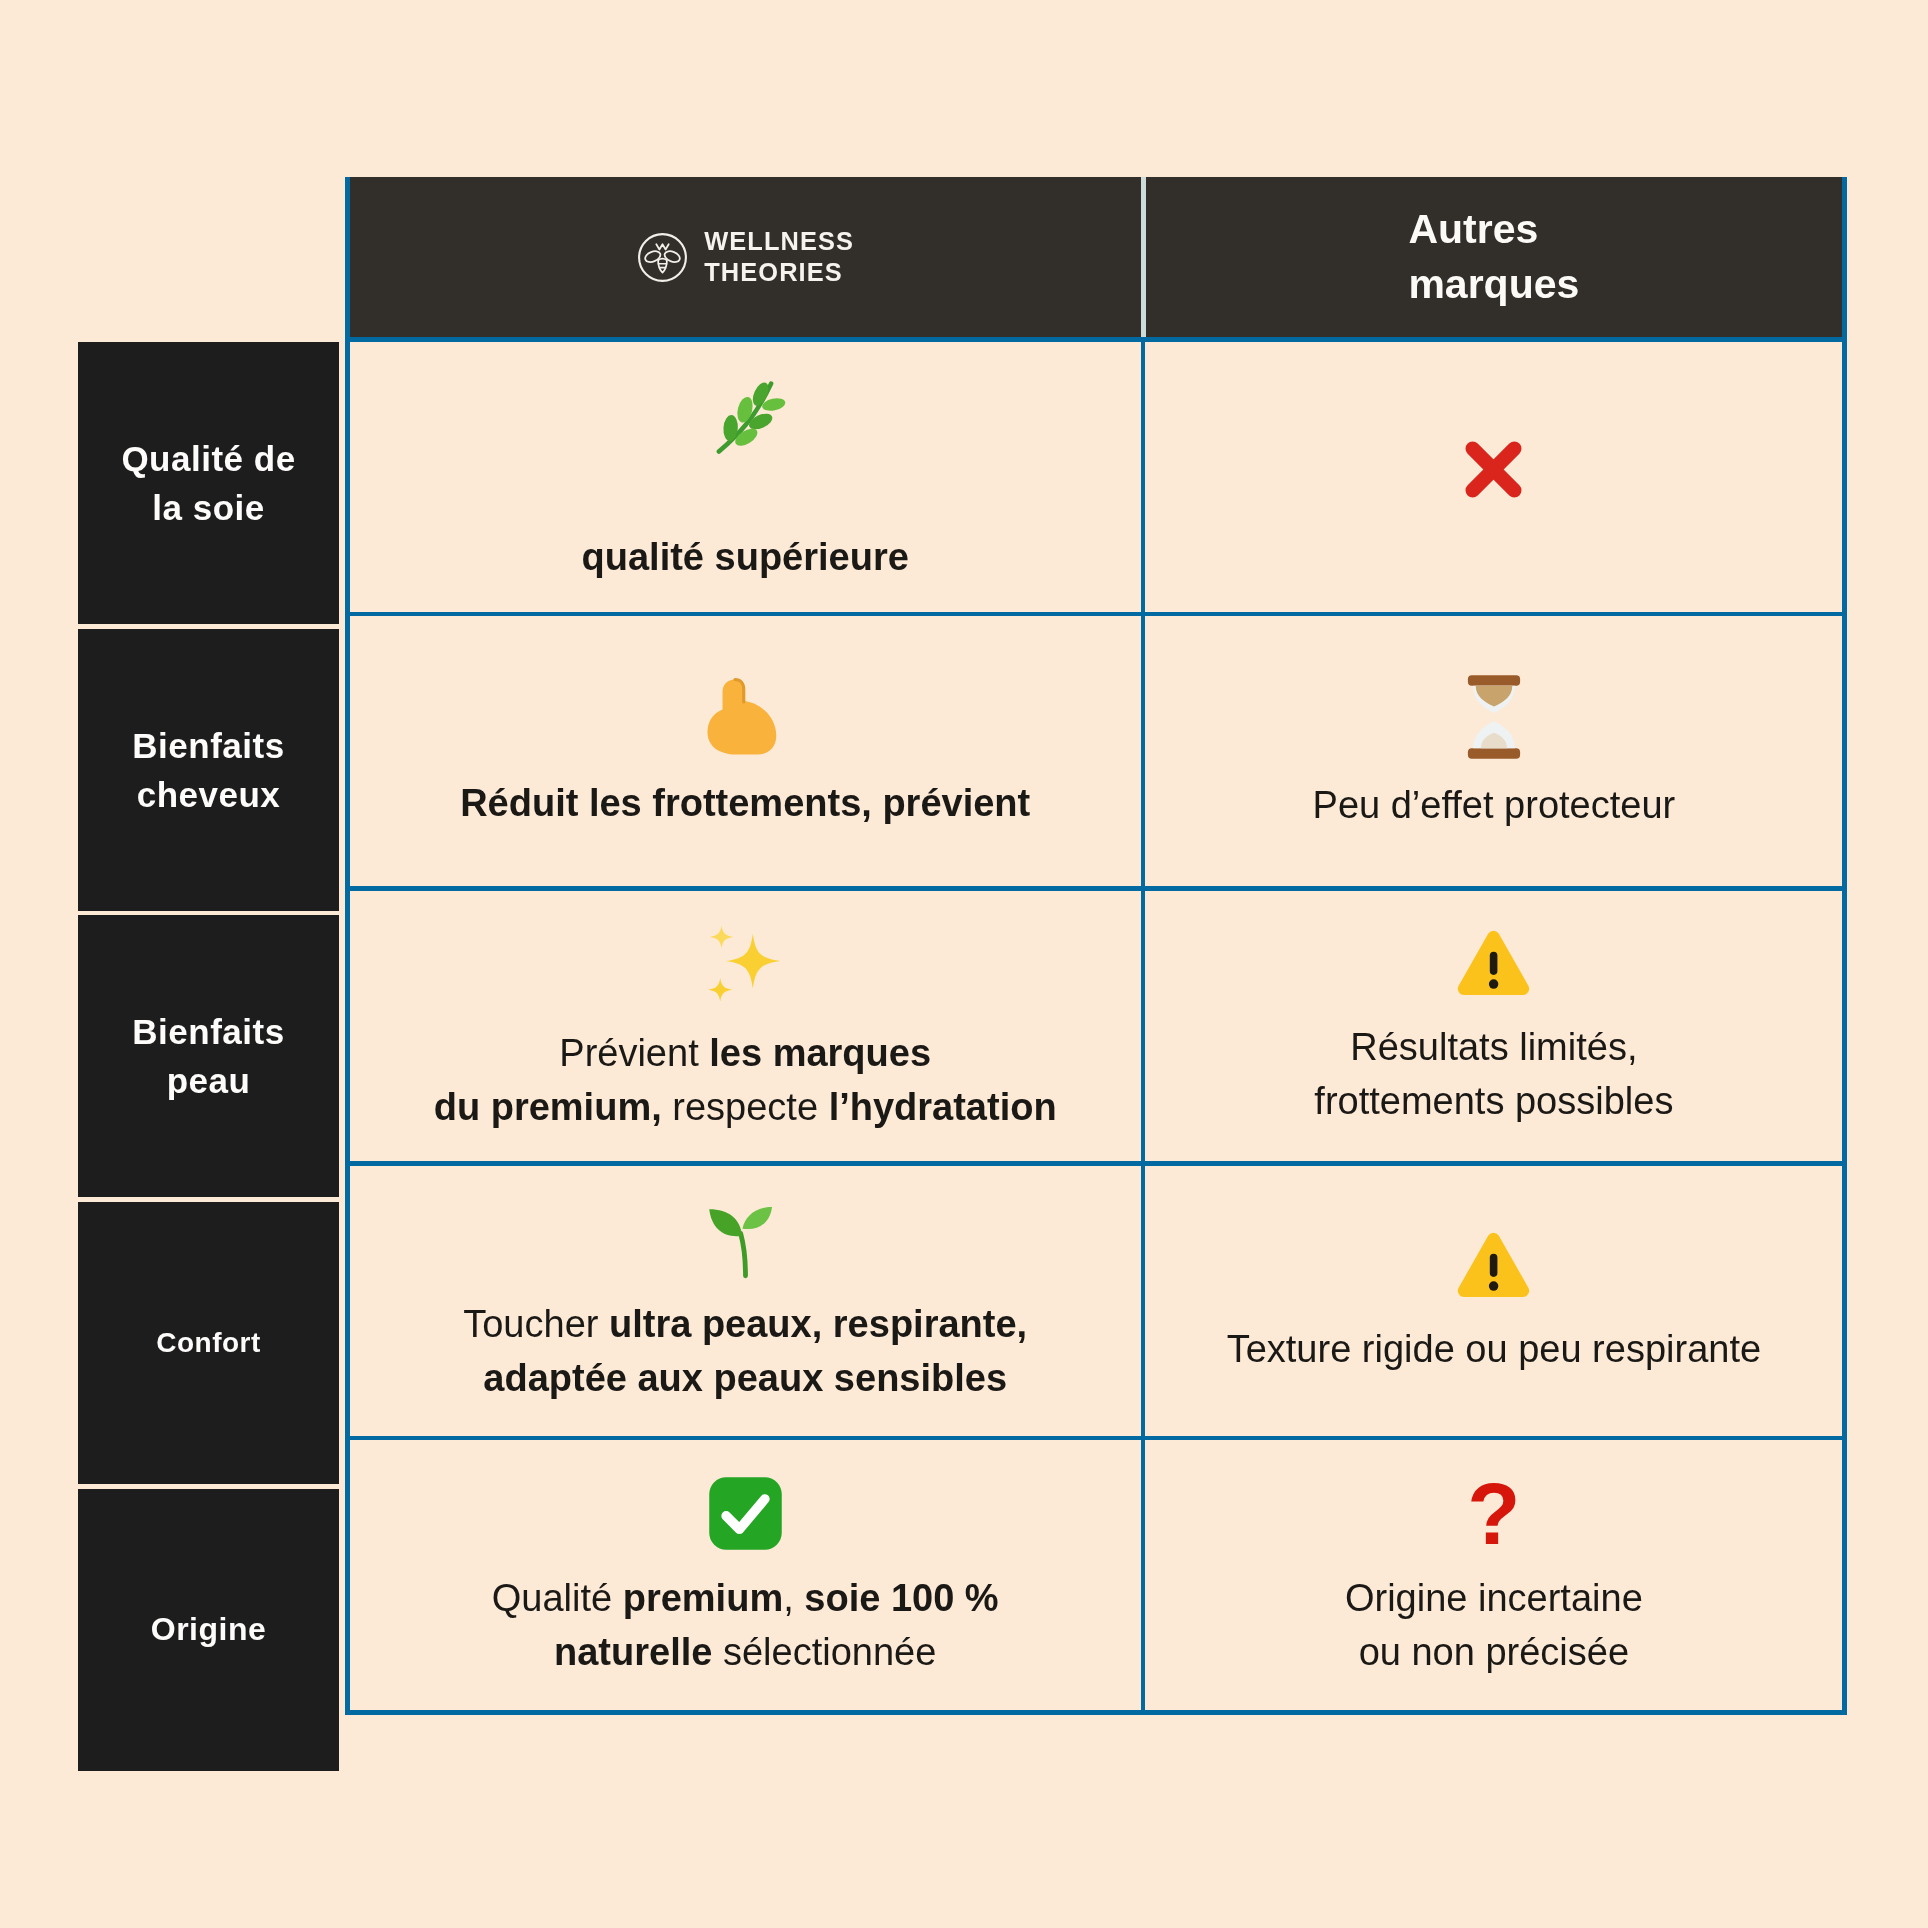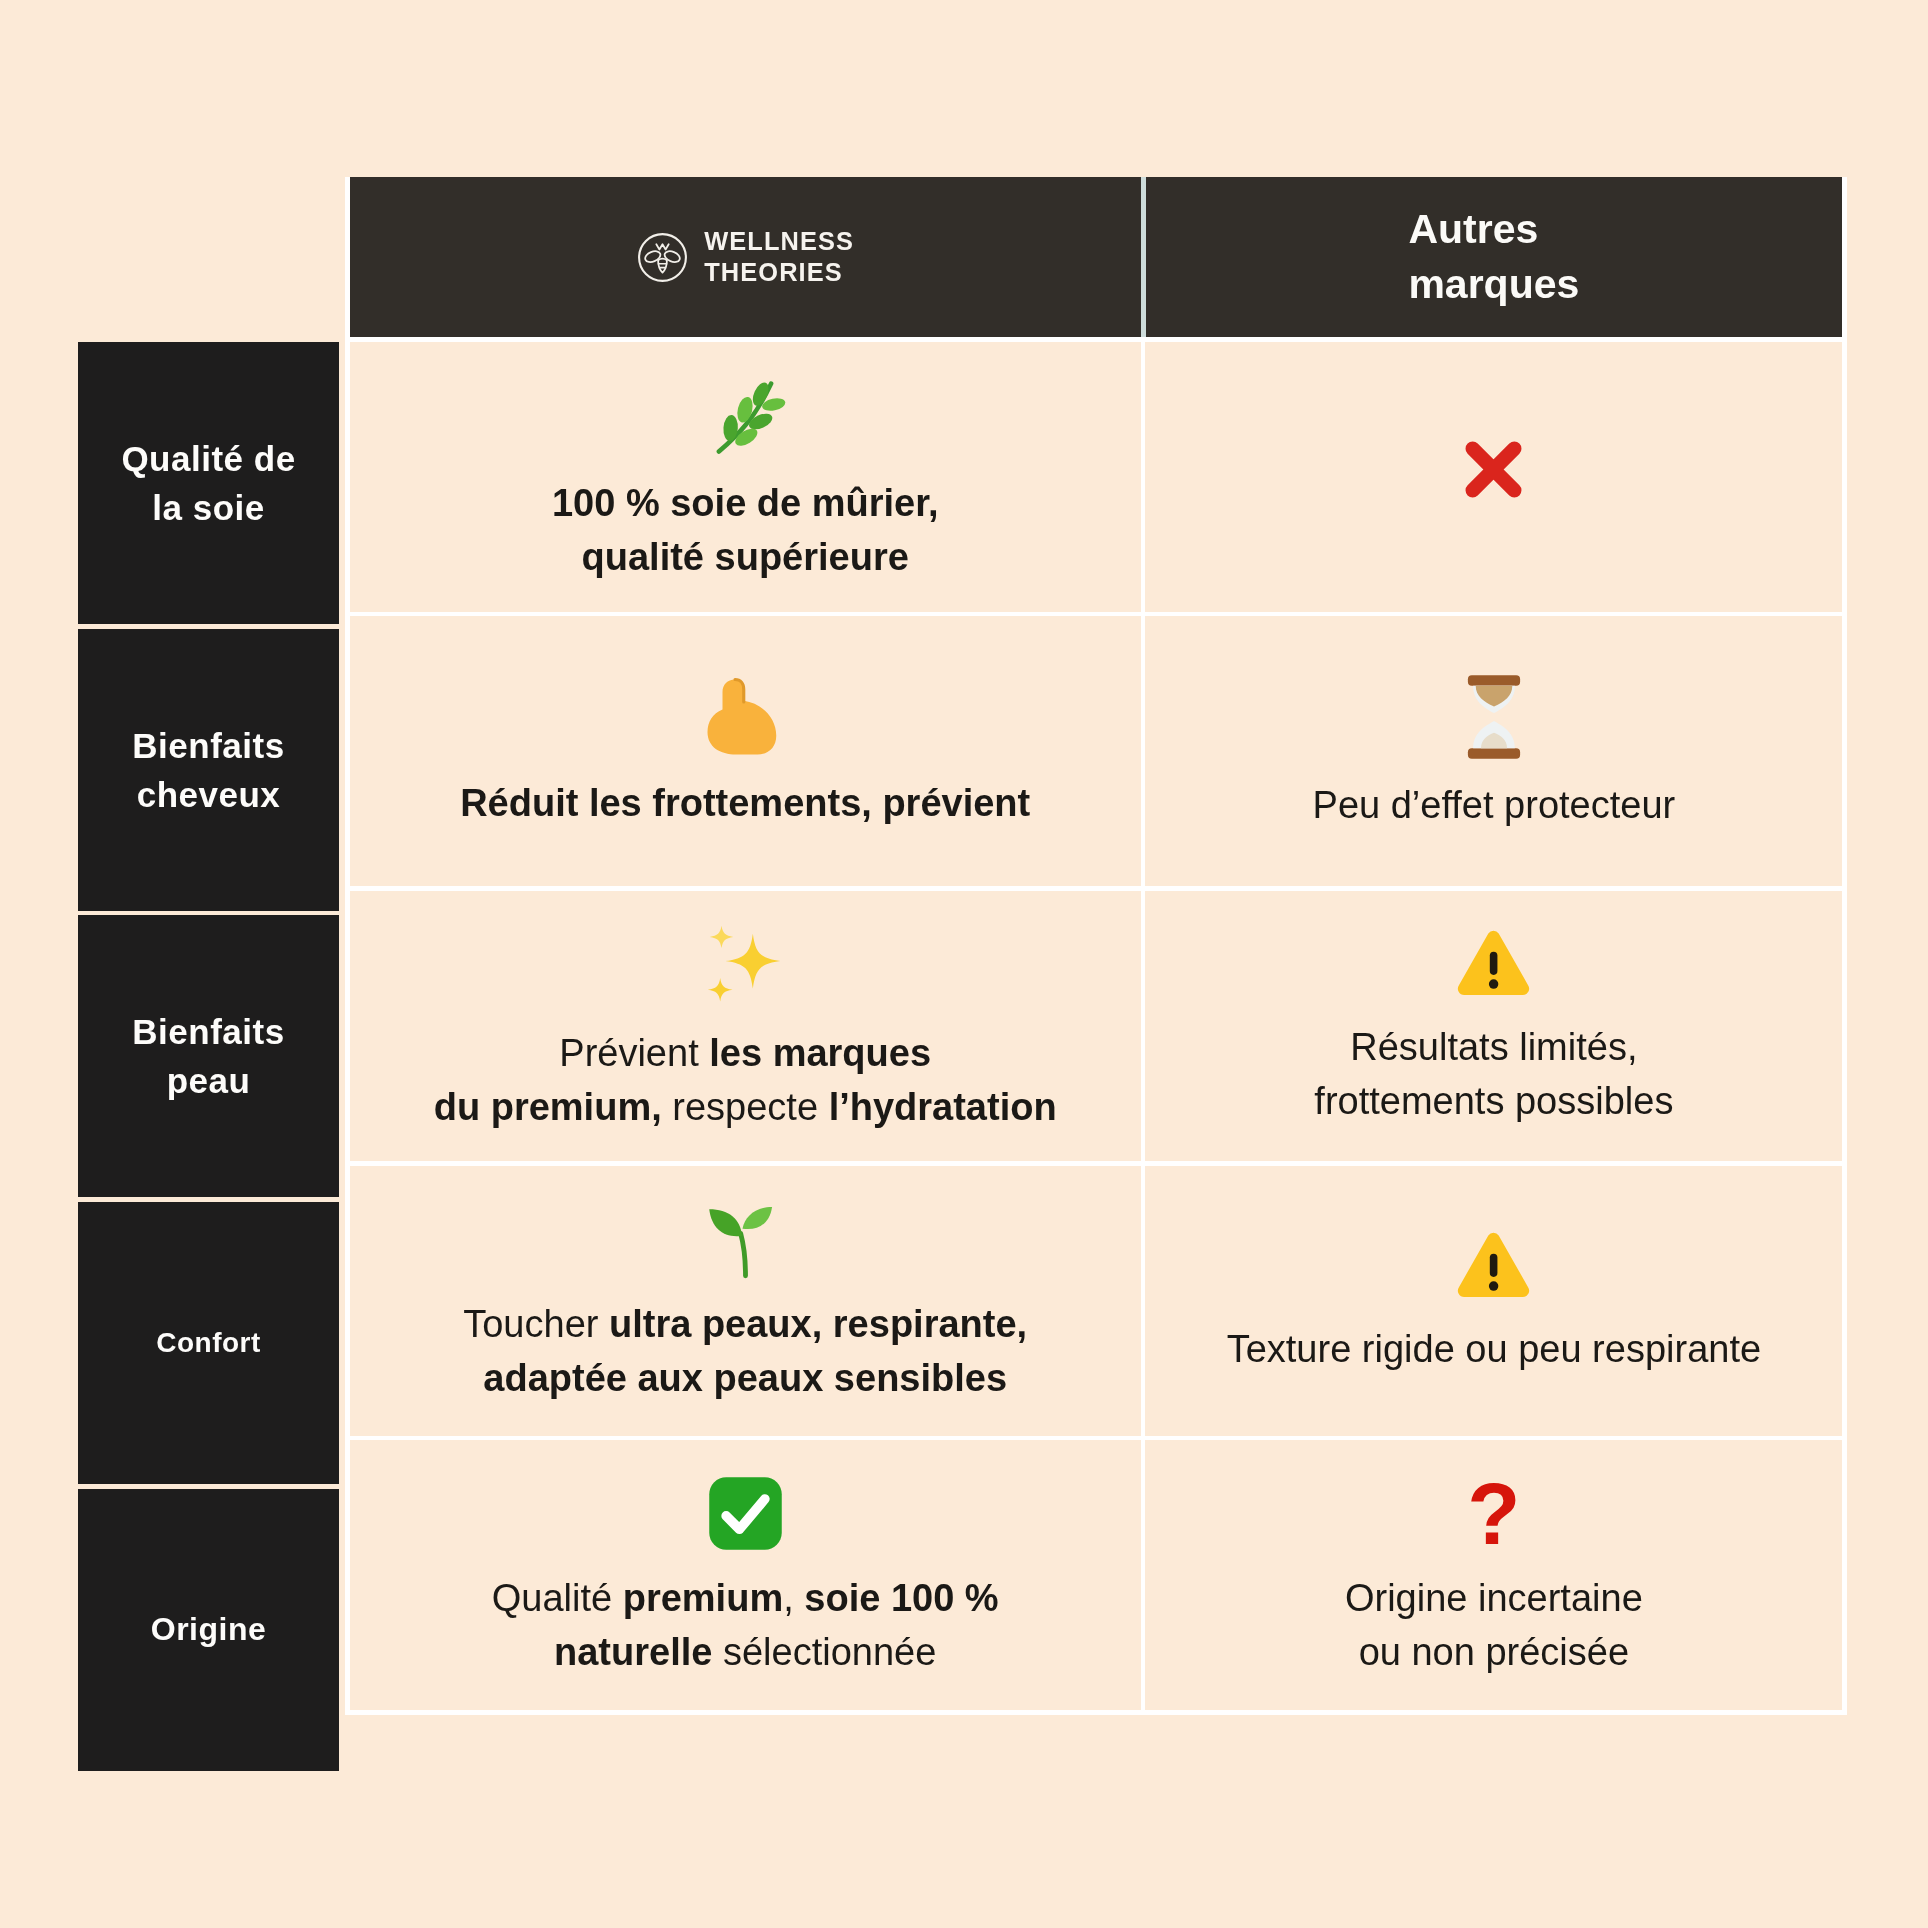--- a/index.html
+++ b/index.html
@@ -31,21 +31,21 @@
   .label-cell.fs-confort span{font-size:28px;}
   .label-cell.fs-origine span{font-size:32px;}
   
   .content-grid{
     position:absolute;left:345px;top:177px;
     display:grid;
     grid-template-columns:791px 697px;
     grid-template-rows:160px repeat(5,270px);
     gap:4.7px;
     padding:0 4.7px 4.7px 4.7px;
-    background:#ffffff;
+    background:#0369a1;
   }
   .head-cell{
     background:#322e29;
     display:flex;align-items:center;justify-content:center;
   }
   .brand-lockup{display:flex;align-items:center;gap:15px;}
   .brand-name{
     color:#f6f3ee;font-weight:700;font-size:25.4px;line-height:1.22;
     letter-spacing:1.1px;text-align:left;white-space:pre-line;
   }
@@ -127,21 +127,21 @@
         <svg width="94" height="94" viewBox="0 0 72 72">
           <path d="M16 64 C30 52 44 38 56 12" stroke="#3d9b2f" stroke-width="3.5" fill="none" stroke-linecap="round"></path>
           <ellipse cx="48" cy="20" rx="5" ry="9.5" transform="rotate(24 48 20)" fill="#4aa52e"></ellipse>
           <ellipse cx="58" cy="28" rx="4.5" ry="9" transform="rotate(78 58 28)" fill="#67bf3e"></ellipse>
           <ellipse cx="36" cy="32" rx="5.5" ry="10" transform="rotate(14 36 32)" fill="#67bf3e"></ellipse>
           <ellipse cx="48" cy="41" rx="5" ry="9.5" transform="rotate(66 48 41)" fill="#4aa52e"></ellipse>
           <ellipse cx="25" cy="46" rx="5.5" ry="10" transform="rotate(4 25 46)" fill="#4aa52e"></ellipse>
           <ellipse cx="37" cy="53" rx="5" ry="9.5" transform="rotate(58 37 53)" fill="#67bf3e"></ellipse>
         </svg>
       </div>
-      <p><span class="b">100 % soie de mûrier,</span><br><span class="b">qualité supérieure</span></p>
+      <p><br><span class="b">qualité supérieure</span></p>
     </div>
     <div class="cell">
       <div class="icon">
         <svg width="79" height="79" viewBox="0 0 72 72">
           <path d="M17 17 L55 55 M55 17 L17 55" stroke="#da251d" stroke-width="13" stroke-linecap="round"></path>
         </svg>
       </div>
     </div>
 
     <div class="cell">

